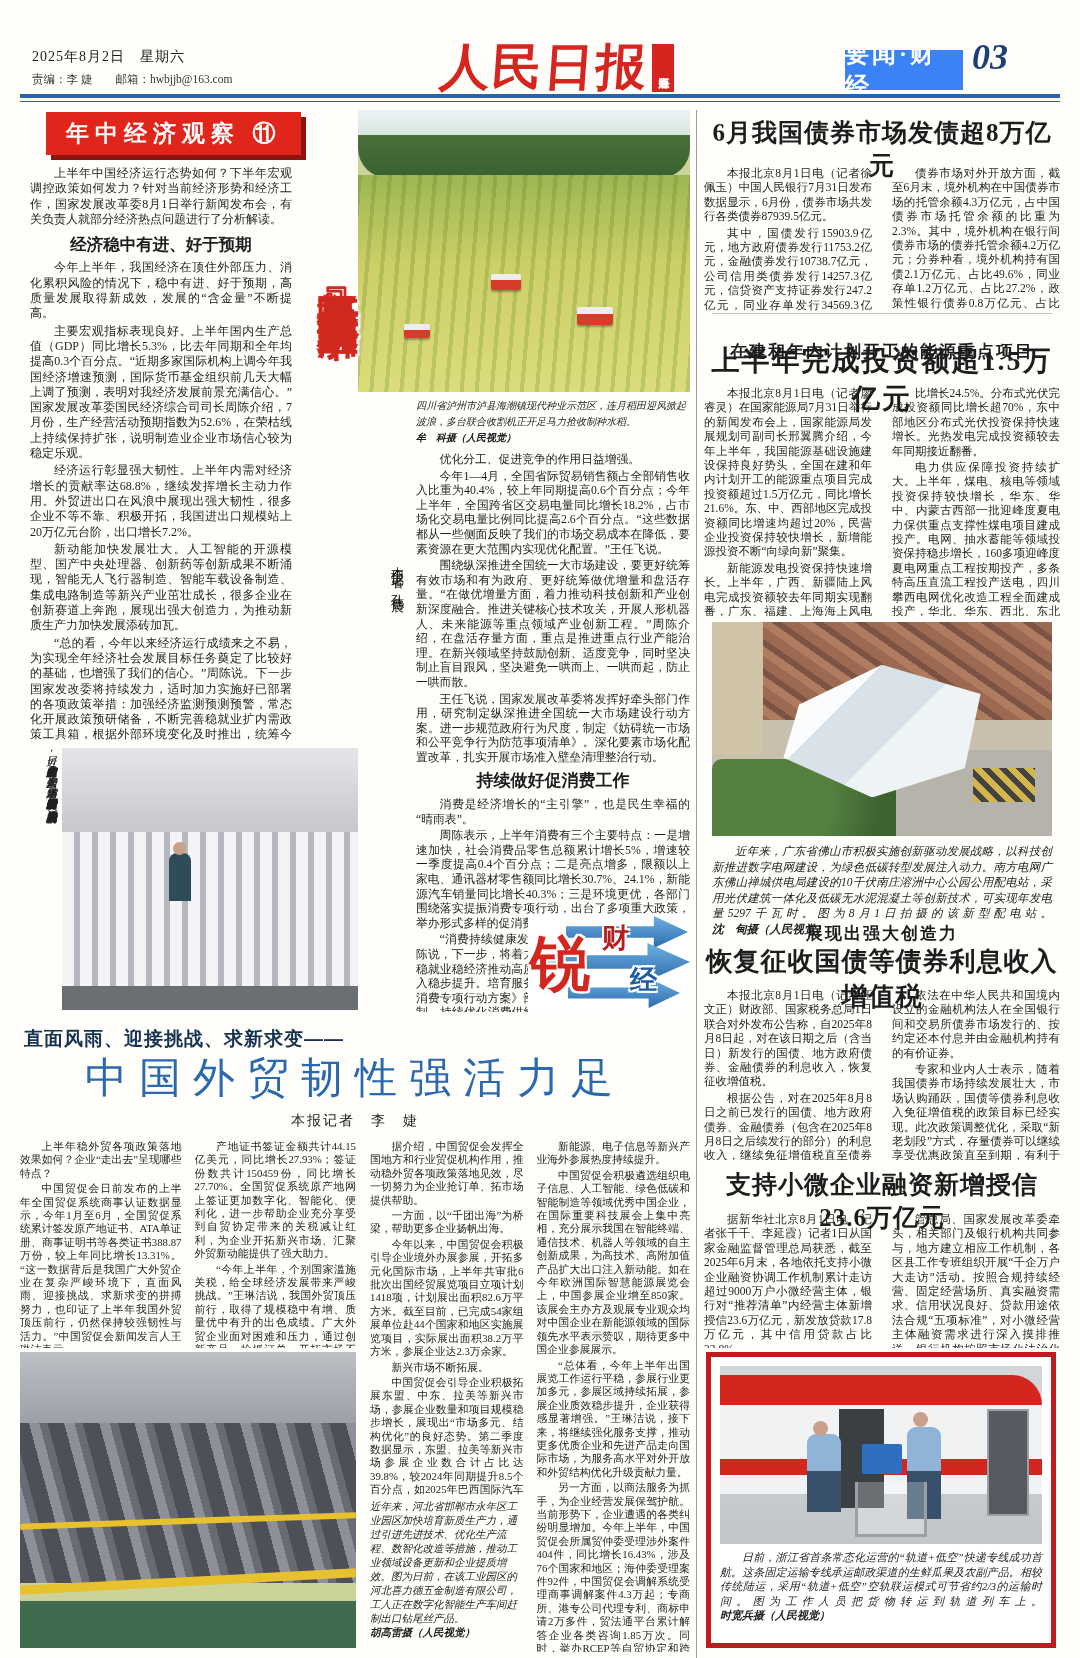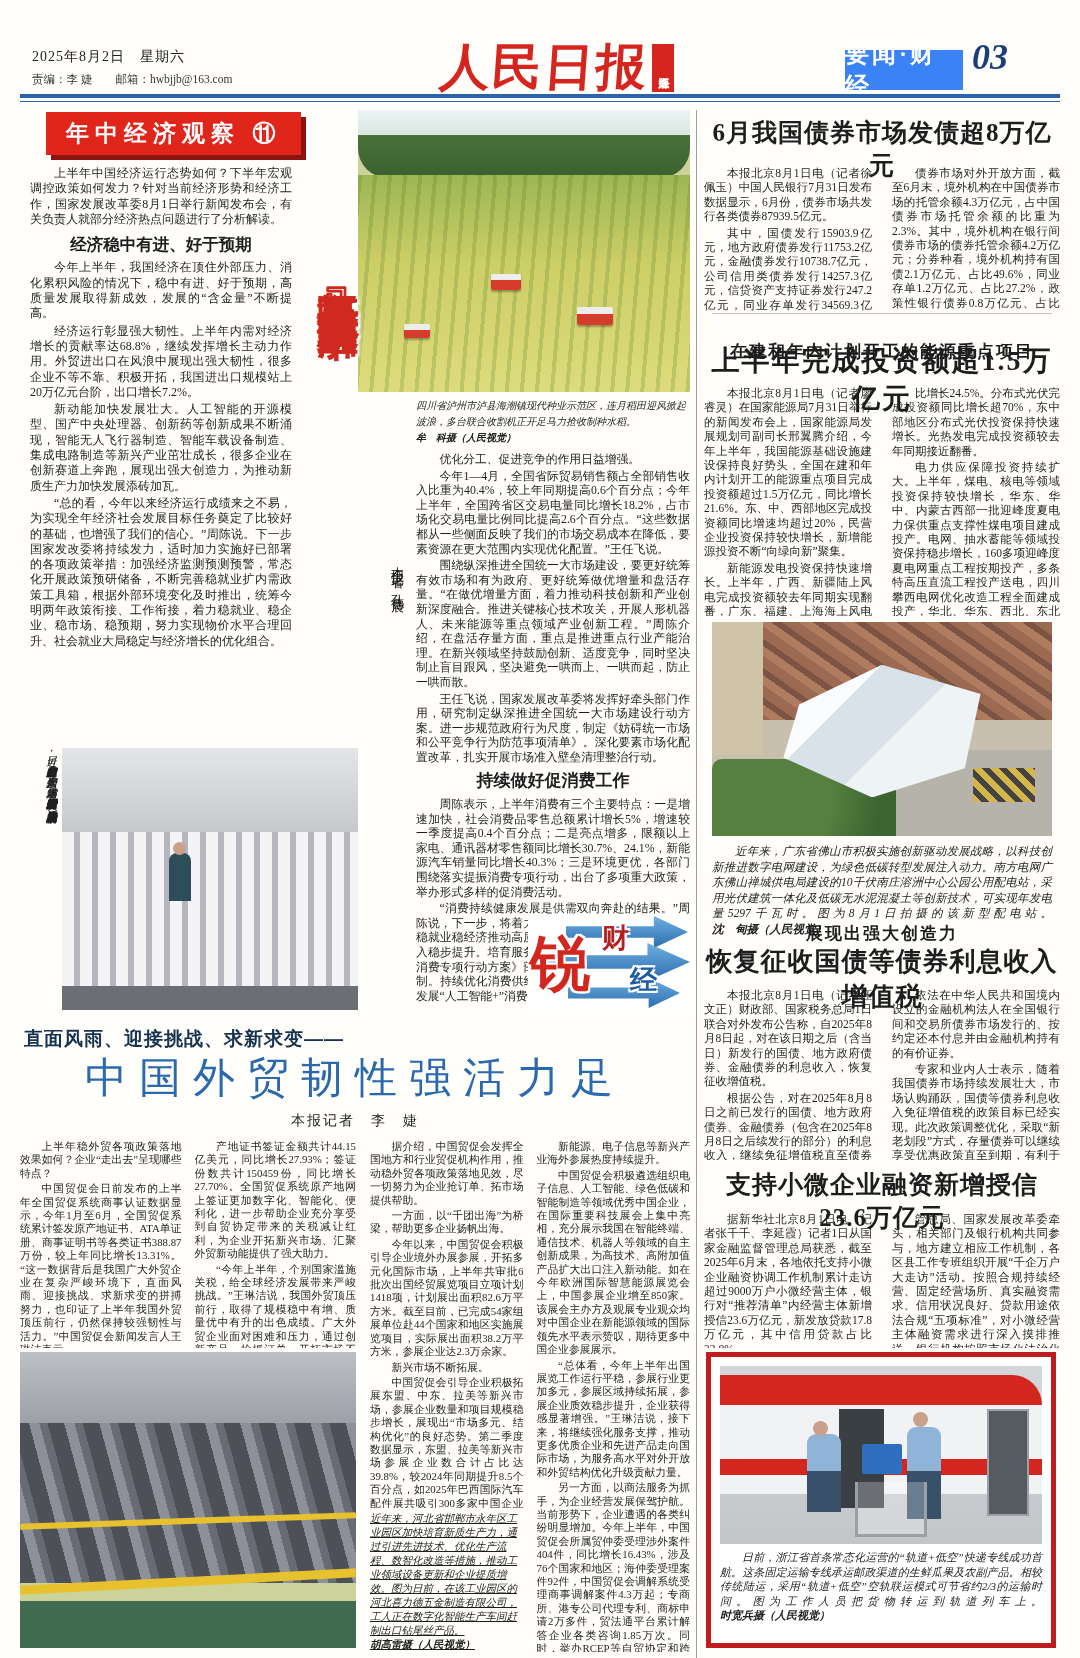--- a/index.html
+++ b/index.html
@@ -154,40 +154,42 @@
     <div class="r-rows"></div>
     <div class="harv" style="left:40%;top:58%;"></div>
     <div class="harv" style="left:66%;top:70%;width:36px;height:18px;"></div>
     <div class="harv" style="left:14%;top:76%;width:26px;height:14px;"></div>
   </div>
 
   <div class="abs fcol" style="left:30px;top:166px;width:262px;height:576px;">
     <p class="para">上半年中国经济运行态势如何？下半年宏观调控政策如何发力？针对当前经济形势和经济工作，国家发展改革委8月1日举行新闻发布会，有关负责人就部分经济热点问题进行了分析解读。</p>
     <div class="subhead">经济稳中有进、好于预期</div>
     <p class="para">今年上半年，我国经济在顶住外部压力、消化累积风险的情况下，稳中有进、好于预期，高质量发展取得新成效，发展的“含金量”不断提高。</p>
+    <p class="para">主要宏观指标表现良好。上半年国内生产总值（GDP）同比增长5.3%，比去年同期和全年均提高0.3个百分点。“近期多家国际机构上调今年我国经济增速预测，国际货币基金组织前几天大幅上调了预测，表明对我经济发展前景充满信心。”国家发展改革委国民经济综合司司长周陈介绍，7月份，生产经营活动预期指数为52.6%，在荣枯线上持续保持扩张，说明制造业企业市场信心较为稳定乐观。</p>
     <p class="para">经济运行彰显强大韧性。上半年内需对经济增长的贡献率达68.8%，继续发挥增长主动力作用。外贸进出口在风浪中展现出强大韧性，很多企业不等不靠、积极开拓，我国进出口规模站上20万亿元台阶，出口增长7.2%。</p>
     <p class="para">新动能加快发展壮大。人工智能的开源模型、国产中央处理器、创新药等创新成果不断涌现，智能无人飞行器制造、智能车载设备制造、集成电路制造等新兴产业茁壮成长，很多企业在创新赛道上奔跑，展现出强大创造力，为推动新质生产力加快发展添砖加瓦。</p>
     <p class="para">“总的看，今年以来经济运行成绩来之不易，为实现全年经济社会发展目标任务奠定了比较好的基础，也增强了我们的信心。”周陈说。下一步国家发改委将持续发力，适时加力实施好已部署的各项政策举措：加强经济监测预测预警，常态化开展政策预研储备，不断完善稳就业扩内需政策工具箱，根据外部环境变化及时推出，统筹今明两年政策衔接、工作衔接，着力稳就业、稳企业、稳市场、稳预期，努力实现物价水平合理回升、社会就业大局稳定与经济增长的优化组合。</p>
 
   </div>
 
   <div class="abs vhead" style="left:298px;top:286px;height:572px;width:78px;">中国经济发展『含金量』不断提高</div>
   <div class="abs vbyline" style="left:388px;top:556px;height:210px;">本报记者　孔德晨</div>
 
   <div class="abs cap midcap" style="left:416px;top:398px;width:274px;">
     <span>四川省泸州市泸县海潮镇现代种业示范区，连月稻田迎风掀起波浪，多台联合收割机正开足马力抢收制种水稻。</span>
     <span class="credit">牟　科摄（人民视觉）</span>
   </div>
 
   <div class="abs midcol" style="left:416px;top:452px;width:274px;height:560px;">
     <p class="para">优化分工、促进竞争的作用日益增强。</p>
     <p class="para">今年1—4月，全国省际贸易销售额占全部销售收入比重为40.4%，较上年同期提高0.6个百分点；今年上半年，全国跨省区交易电量同比增长18.2%，占市场化交易电量比例同比提高2.6个百分点。“这些数据都从一些侧面反映了我们的市场交易成本在降低，要素资源在更大范围内实现优化配置。”王任飞说。</p>
     <p class="para">围绕纵深推进全国统一大市场建设，要更好统筹有效市场和有为政府、更好统筹做优增量和盘活存量。“在做优增量方面，着力推动科技创新和产业创新深度融合。推进关键核心技术攻关，开展人形机器人、未来能源等重点领域产业创新工程。”周陈介绍，在盘活存量方面，重点是推进重点行业产能治理。在新兴领域坚持鼓励创新、适度竞争，同时坚决制止盲目跟风，坚决避免一哄而上、一哄而起，防止一哄而散。</p>
     <p class="para">王任飞说，国家发展改革委将发挥好牵头部门作用，研究制定纵深推进全国统一大市场建设行动方案。进一步规范政府行为尺度，制定《妨碍统一市场和公平竞争行为防范事项清单》。深化要素市场化配置改革，扎实开展市场准入壁垒清理整治行动。</p>
     <div class="subhead">持续做好促消费工作</div>
+    <p class="para">消费是经济增长的“主引擎”，也是民生幸福的“晴雨表”。</p>
     <p class="para">周陈表示，上半年消费有三个主要特点：一是增速加快，社会消费品零售总额累计增长5%，增速较一季度提高0.4个百分点；二是亮点增多，限额以上家电、通讯器材零售额同比增长30.7%、24.1%，新能源汽车销量同比增长40.3%；三是环境更优，各部门围绕落实提振消费专项行动，出台了多项重大政策，举办形式多样的促消费活动。</p>
     <p class="para">“消费持续健康发展是供需双向奔赴的结果。”周陈说，下一步，将着力推动增强消费能力。加快落实稳就业稳经济推动高质量发展若干举措，促进居民收入稳步提升。培育服务消费新的增长点，落实《提振消费专项行动方案》部署。推动地方有序减少消费限制。持续优化消费供给，积极培育国货“潮品”、大力发展“人工智能+”消费，加力创新应用场景。</p>
 
   </div>
 
   <div class="abs logo" style="left:528px;top:916px;width:162px;height:96px;">
     <div class="arrow a1"></div>
     <div class="arrow a2"></div>
     <div class="arrow a3"></div>
     <span class="zi rui sans">锐</span>
@@ -231,21 +233,21 @@
     <div class="f-floor"></div>
   </div>
 
   <div class="abs tcols" style="left:370px;top:1140px;width:320px;height:512px;">
     <div class="tcol">
       <p class="para">据介绍，中国贸促会发挥全国地方和行业贸促机构作用，推动稳外贸各项政策落地见效，尽一切努力为企业抢订单、拓市场提供帮助。</p>
       <p class="para">一方面，以“千团出海”为桥梁，帮助更多企业扬帆出海。</p>
       <p class="para">今年以来，中国贸促会积极引导企业境外办展参展，开拓多元化国际市场，上半年共审批6批次出国经贸展览项目立项计划1418项，计划展出面积82.6万平方米。截至目前，已完成54家组展单位赴44个国家和地区实施展览项目，实际展出面积38.2万平方米，参展企业达2.3万余家。</p>
       <p class="para">新兴市场不断拓展。</p>
       <p class="para">中国贸促会引导企业积极拓展东盟、中东、拉美等新兴市场，参展企业数量和项目规模稳步增长，展现出“市场多元、结构优化”的良好态势。第二季度数据显示，东盟、拉美等新兴市场参展企业数合计占比达39.8%，较2024年同期提升8.5个百分点，如2025年巴西国际汽车配件展共吸引300多家中国企业参展，中国展团继续成为该展会最大海外展团。</p>
-      <div class="tcap abs" style="left:0;bottom:0;width:100%;text-decoration:underline;">
+      <div class="tcap abs" style="left:0;bottom:12px;width:100%;">
         <span>近年来，河北省邯郸市永年区工业园区加快培育新质生产力，通过引进先进技术、优化生产流程、数智化改造等措施，推动工业领域设备更新和企业提质增效。图为日前，在该工业园区的河北喜力德五金制造有限公司，工人正在数字化智能生产车间赶制出口钻尾丝产品。</span>
         <span class="credit">胡高雷摄（人民视觉）</span>
       </div>
     </div>
     <div class="tcol">
       <p class="para">新能源、电子信息等新兴产业海外参展热度持续提升。</p>
       <p class="para">中国贸促会积极遴选组织电子信息、人工智能、绿色低碳和智能制造等领域优秀中国企业，在国际重要科技展会上集中亮相，充分展示我国在智能终端、通信技术、机器人等领域的自主创新成果，为高技术、高附加值产品扩大出口注入新动能。如在今年欧洲国际智慧能源展览会上，中国参展企业增至850家。该展会主办方及观展专业观众均对中国企业在新能源领域的国际领先水平表示赞叹，期待更多中国企业参展展示。</p>
       <p class="para">“总体看，今年上半年出国展览工作运行平稳，参展行业更加多元，参展区域持续拓展，参展企业质效稳步提升，企业获得感显著增强。”王琳洁说，接下来，将继续强化服务支撑，推动更多优质企业和先进产品走向国际市场，为服务高水平对外开放和外贸结构优化升级贡献力量。</p>
       <p class="para">另一方面，以商法服务为抓手，为企业经营发展保驾护航。当前形势下，企业遭遇的各类纠纷明显增加。今年上半年，中国贸促会所属贸仲委受理涉外案件404件，同比增长16.43%，涉及76个国家和地区；海仲委受理案件92件，中国贸促会调解系统受理商事调解案件4.3万起；专商所、港专公司代理专利、商标申请2万多件，贸法通平台累计解答企业各类咨询1.85万次。同时，举办RCEP等自贸协定和跨境电商培训，惠及逾2万人次，有效助力外贸新业态发展。</p>
 

